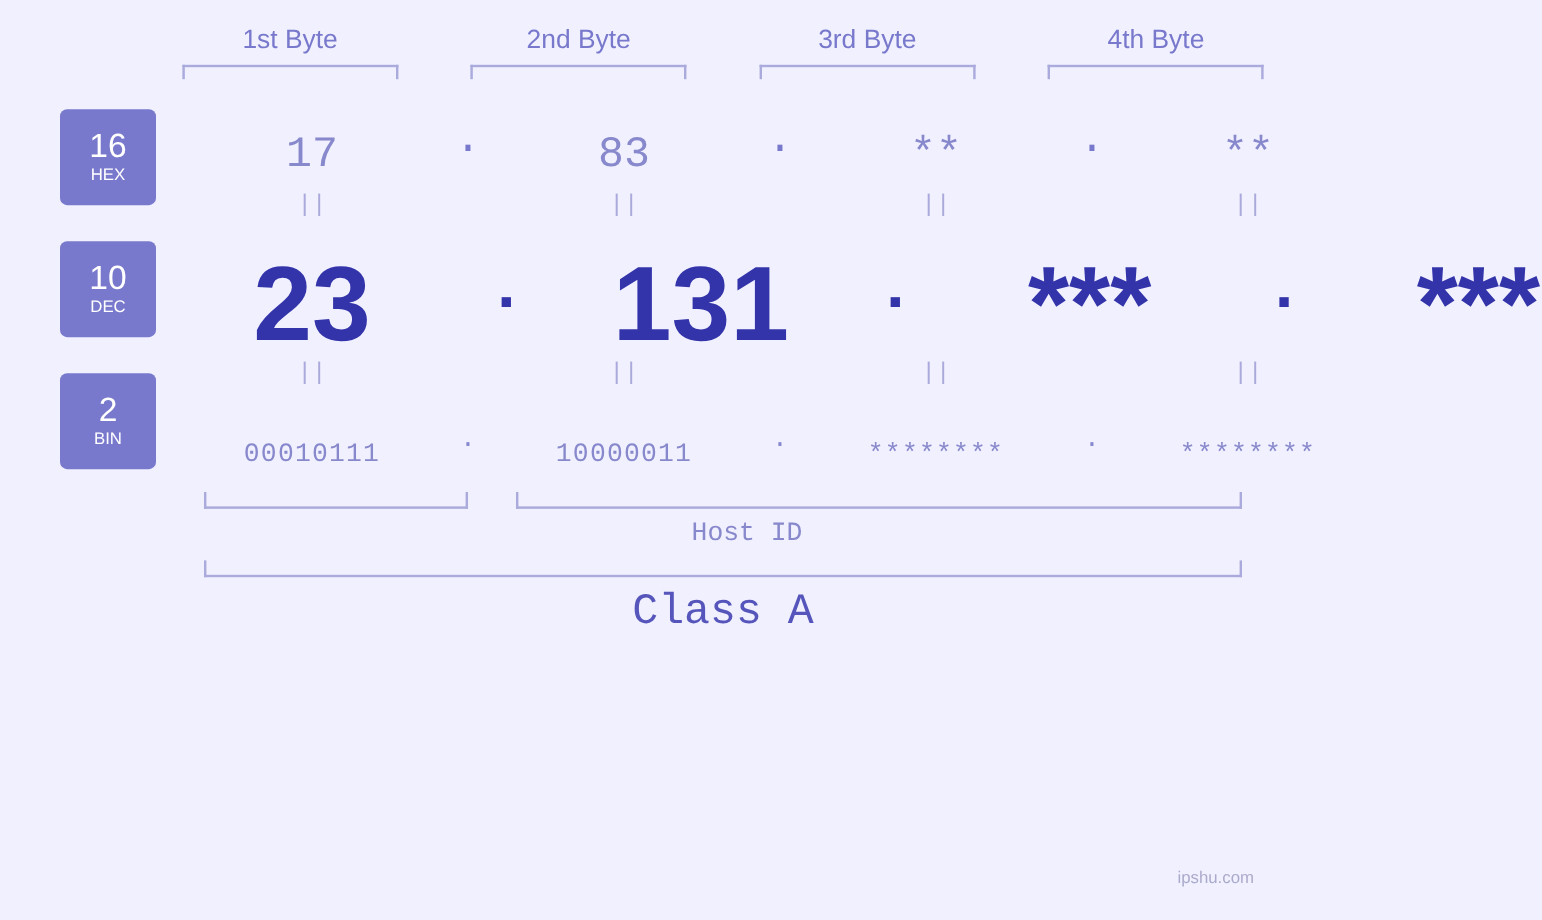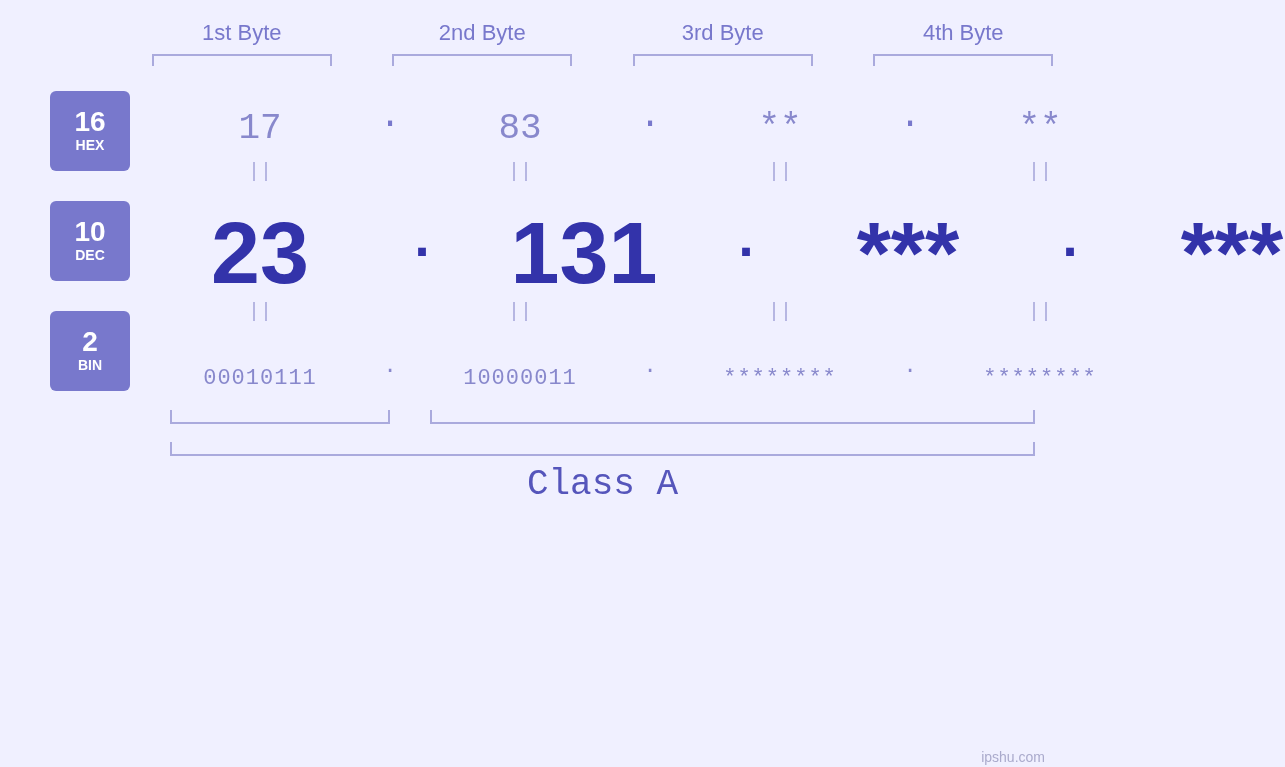--- a/index.html
+++ b/index.html
@@ -98,21 +98,21 @@
       background: #7878cc;
       color: white;
       border-radius: 6px;
       width: 80px;
       height: 80px;
       display: flex;
       flex-direction: column;
       align-items: center;
       justify-content: center;
       font-family: Arial, sans-serif;
-      font-weight: bold;
+      font-weight: normal;
     }
 
     .badge-number {
       font-size: 28px;
       line-height: 1;
     }
 
     .badge-label {
       font-size: 14px;
       line-height: 1.3;
@@ -277,21 +277,21 @@
       text-align: center;
       color: #5555bb;
       font-size: 36px;
       font-family: 'Courier New', Courier, monospace;
       padding-top: 8px;
     }
 
     
     .watermark {
       position: absolute;
-      bottom: 2px;
+      bottom: 28px;
       right: 20px;
       color: #aaaacc;
       font-size: 14px;
       font-family: Arial, sans-serif;
     }
 
     
     .vsep-row {
       display: flex;
       align-items: center;
@@ -443,20 +443,21 @@
   </div>
 
   <div class="bottom-section">
     <div class="bottom-brackets">
       <div class="network-bracket"></div>
       <div class="sep-between"></div>
       <div class="host-bracket"></div>
     </div>
     <div class="id-labels">
       <div class="sep-label"></div>
+      <div class="host-id-label">Host ID</div>
     </div>
   </div>
 
   <div class="class-section">
     <div class="class-bracket"></div>
     <div class="class-label">Class A</div>
   </div>
 
   <div class="watermark">ipshu.com</div>
 

